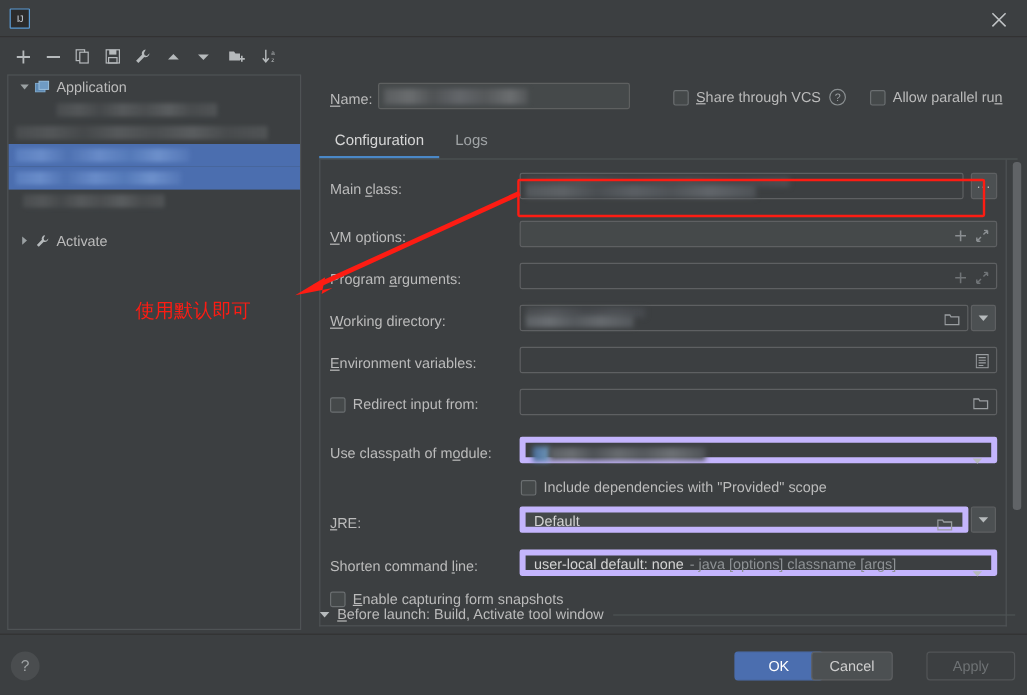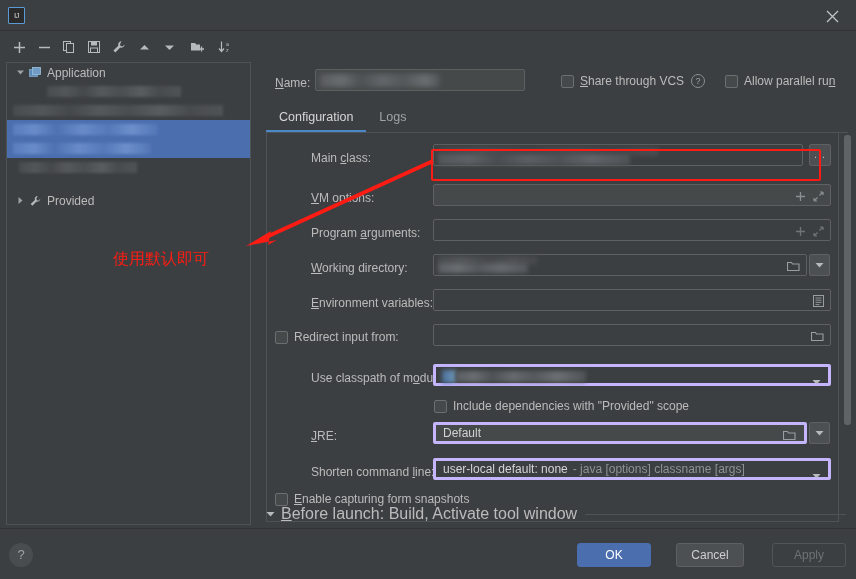--- a/index.html
+++ b/index.html
@@ -129,21 +129,21 @@
     position: absolute; left: 8px; top: 102px; width: 573px; height: 389px;
     border: 1px solid #4f5355; border-top: none;
   }
   .vscroll {
     position: absolute; left: 586px; top: 104px; width: 7px; height: 385px;
   }
   .vscroll .thumb {
     position: absolute; left: 0; top: 0; width: 7px; height: 290px;
     background: #606366; border-radius: 3px;
   }
-  .flabel { position: absolute; font-size: 12px; color: #bbbbbb; white-space: nowrap; margin-left: 36px; }
+  .flabel { position: absolute; font-size: 12px; color: #bbbbbb; white-space: nowrap; }
   .flabel u { text-decoration: underline; }
 
   .finput {
     position: absolute; background: #45494a; border: 1px solid #5e6062;
     border-radius: 2px; height: 22px; display: flex; align-items: center;
   }
   .finput.flat { background: #3c3f41; }
   .finput .ficons {
     position: absolute; right: 6px; top: 0; height: 22px;
     display: flex; align-items: center; gap: 7px;
@@ -157,22 +157,22 @@
     background: #4c5052; border: 1px solid #5e6062; border-radius: 2px;
     display: flex; align-items: center; justify-content: center; cursor: pointer;
   }
   .browse-btn {
     position: absolute; top: 0; width: 22px; height: 22px;
     background: #4c5052; border: 1px solid #5e6062; border-radius: 2px;
     color: #bbbbbb; font-size: 11px; line-height: 18px; text-align: center;
     cursor: pointer; letter-spacing: 1px;
   }
   .combo {
-    position: absolute; background: #3c3f41; border: 3px solid #c4b5fd;
-    border-radius: 2px; height: 22px; display: flex; align-items: center;
+    position: absolute; background: #3c3f41; border: 5px solid #c4b5fd;
+    border-radius: 2px; height: 22px; display: flex; align-items: flex-start;
     padding-left: 7px; cursor: pointer;
   }
   .combo .val { font-size: 12px; color: #d3d3d3; white-space: nowrap; }
   .combo .dim { color: #8e9295; }
   .combo .caret {
     position: absolute; right: 7px; top: 8px;
   }
 
   
   .redbox {
@@ -185,21 +185,21 @@
     position: absolute; left: 113px; top: 249px; font-size: 16px;
     color: #fd1c13; font-family: "DejaVu Sans", sans-serif; white-space: nowrap;
   }
   .anno-arrow { position: absolute; left: 0; top: 0; pointer-events: none; }
 
   
   .beforelaunch {
     position: absolute; left: 266px; top: 505px; display: flex; align-items: center;
     width: 582px;
   }
-  .bl-label { font-size: 16px; color: #bbbbbb; white-space: nowrap; margin-left: 6px; }
+  .bl-label { font-size: 12px; color: #bbbbbb; white-space: nowrap; margin-left: 6px; }
   .bl-label u { text-decoration: underline; }
   .bl-line { flex: 1; height: 1px; background: #4f5355; margin-left: 8px; margin-right: 2px; }
 
   
   .footer-sep {
     position: absolute; left: 0; top: 528px; width: 856px; height: 1px;
     background: #323232;
   }
   .help-btn {
     position: absolute; left: 9px; top: 543px; width: 24px; height: 24px;
@@ -324,21 +324,21 @@
       <span class="tw">
         <svg width="9" height="9" viewBox="0 0 9 9">
             <path d="M2.5 1 L6.5 4.5 L2.5 8 Z" fill="#9aa0a2"></path>
           </svg>
       </span>
       <span class="tree-icon">
         <svg width="13" height="12" viewBox="0 0 14 14">
           <path d="M9.5 1.2a3.4 3.4 0 0 0-3.2 4.5L1.4 10.6l1.9 1.9 4.9-4.9a3.4 3.4 0 0 0 4.4-3.2l-2.2 2.2-1.9-.5-.5-1.9z" fill="#b6babc"></path>
         </svg>
       </span>
-      <span class="tree-label">Provided</span>
+      <span class="tree-label">Activate</span>
     </div>
   </div>
 
   <div class="right-pane">
 
     <div class="name-label"><u>N</u>ame:</div>
     <div class="name-input">
       <div class="name-blur"></div>
     </div>
 
@@ -493,21 +493,21 @@
       <svg width="9" height="7" viewBox="0 0 9 7">
           <path d="M0.5 1 L4.5 5.5 L8.5 1 Z" fill="#b6babc"></path>
         </svg>
     </span>
     <span class="bl-label"><u>B</u>efore launch: Build, Activate tool window</span>
     <span class="bl-line"></span>
   </div>
 
   <div class="footer-sep"></div>
   <div class="help-btn">?</div>
-  <div class="btn primary" style="left:577px; width:74px">OK</div>
+  <div class="btn primary" style="left:612px; width:74px">OK</div>
   <div class="btn normal" style="left:676px; width:68px">Cancel</div>
   <div class="btn disabled" style="left:772px; width:74px">Apply</div>
 
   <svg class="anno-arrow" width="856" height="579" viewBox="0 0 856 579">
     <line x1="433" y1="161" x2="262" y2="239" stroke="#fd1c13" stroke-width="4"></line>
     <path d="M246 246 L271 231 L268 245 L277 240 Z" fill="#fd1c13"></path>
   </svg>
   <div class="anno-text">使用默认即可</div>
 
 </div>

